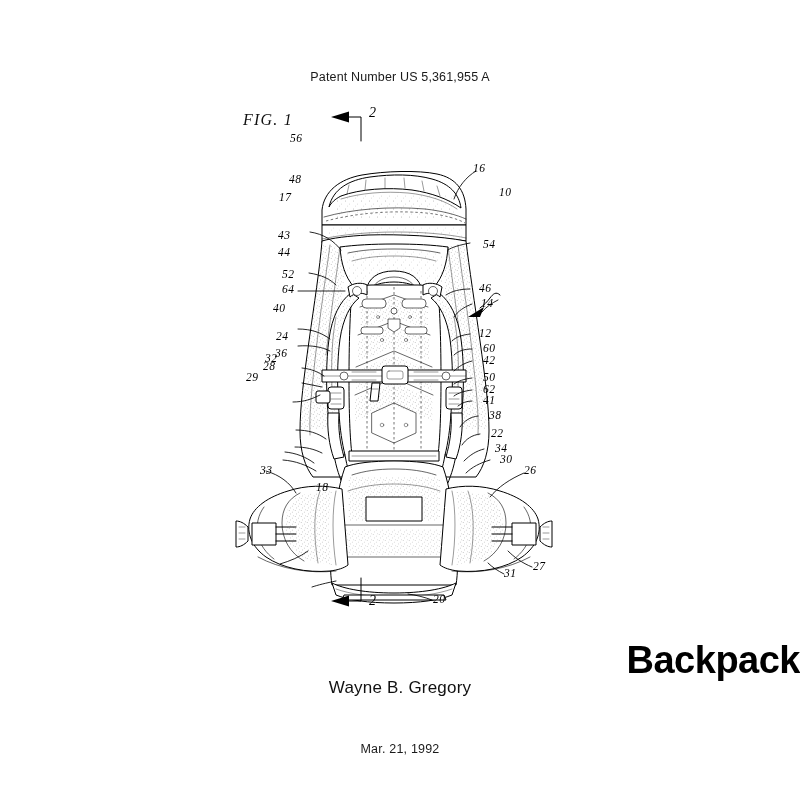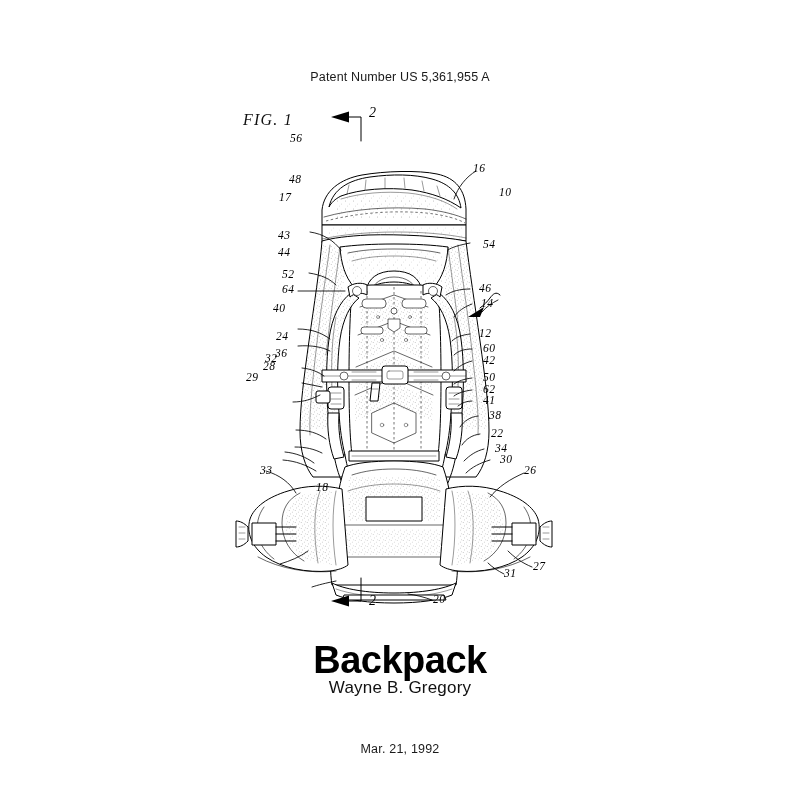--- a/index.html
+++ b/index.html
@@ -54,20 +54,21 @@
     left: 0;
     width: 800px;
     text-align: center;
   }
   .doc-title {
     top: 639px;
     font-size: 38px;
     font-weight: bold;
     letter-spacing: -0.5px;
     color: #000000;
+    text-align: right;
   }
   .doc-author {
     top: 678px;
     font-size: 17px;
     color: #111111;
     letter-spacing: 0.2px;
   }
   .doc-date {
     top: 742px;
     font-size: 12.5px;

